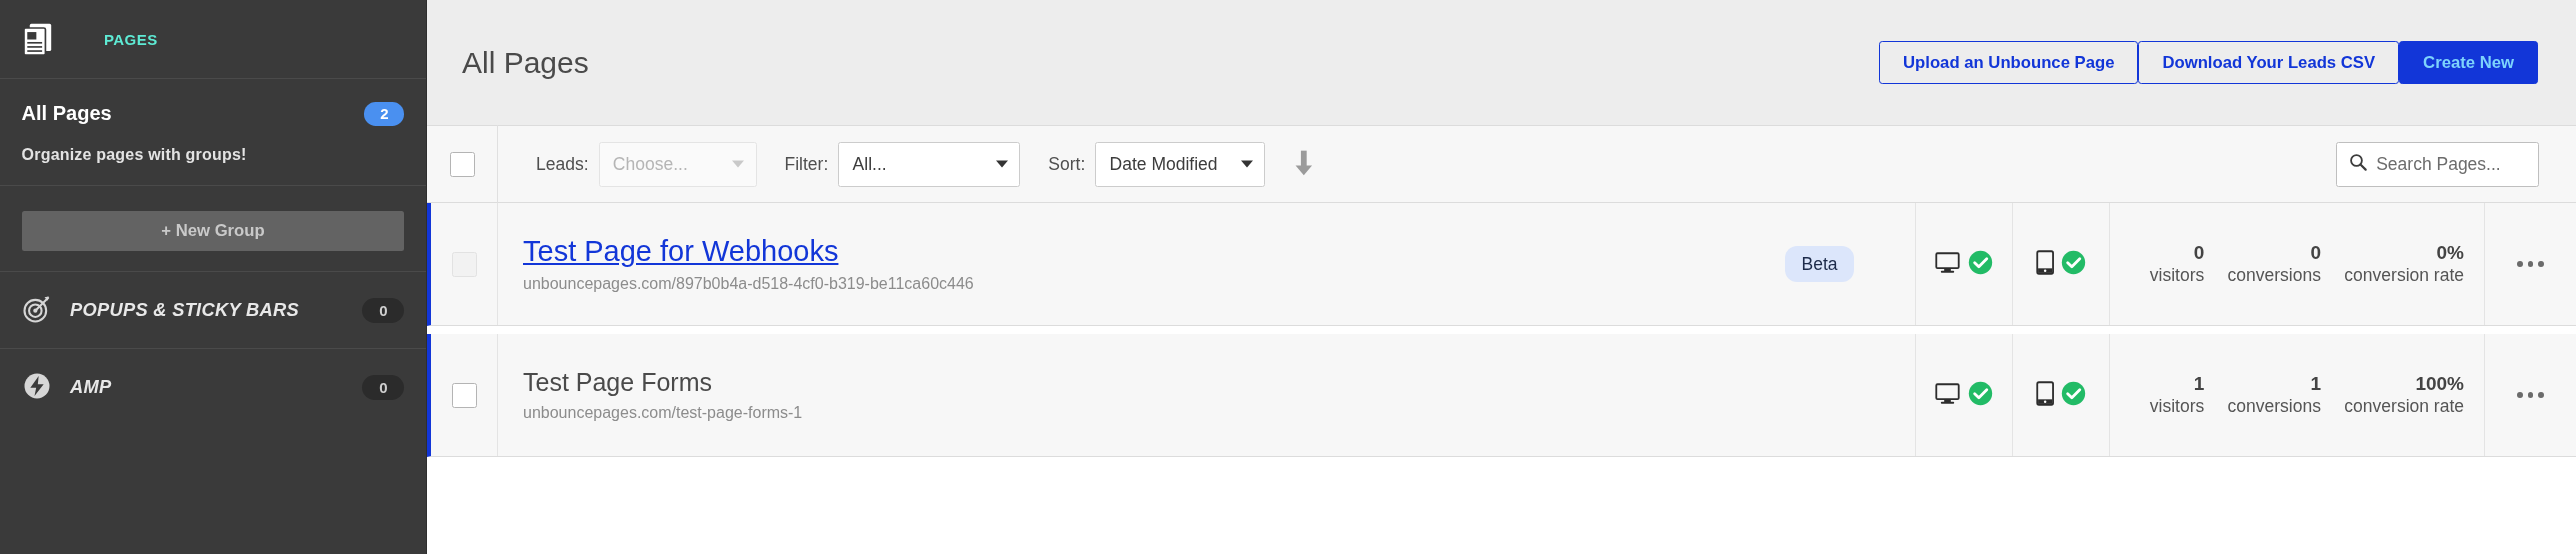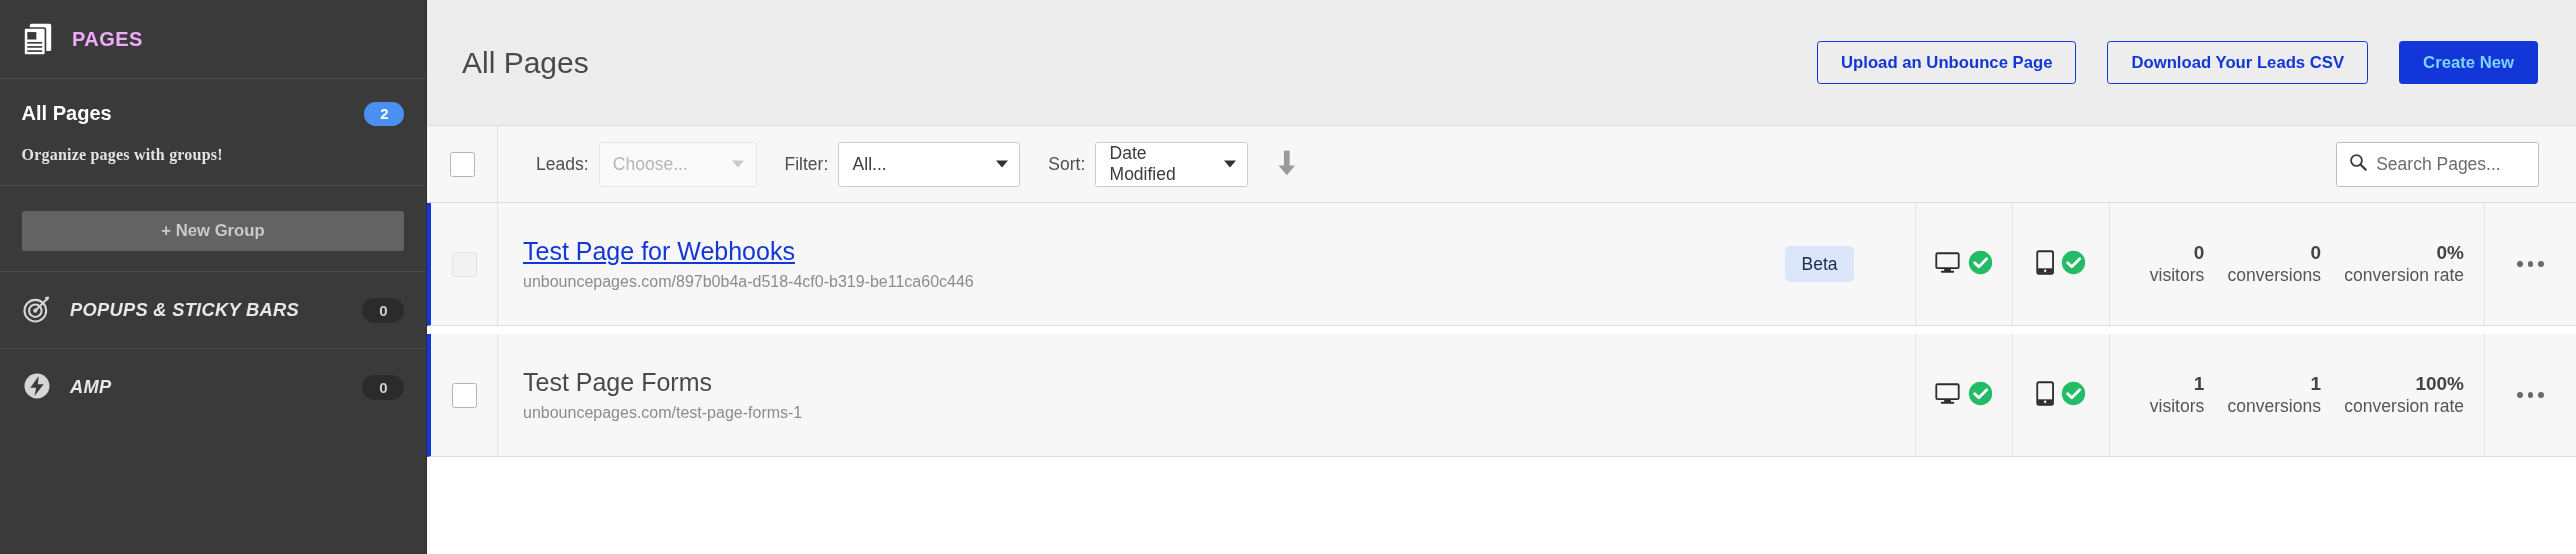--- a/index.html
+++ b/index.html
@@ -20,40 +20,40 @@
     display: flex; flex-direction: column;
     border-right: 0.8px solid #2e2e2e;
   }
   .sb-header {
     height: 79px; display: flex; align-items: center;
     padding-left: 21.6px; gap: 18.3px;
     border-bottom: 0.8px solid #4a4a4a;
     background: #3a3a3a;
   }
   .sb-header .sb-title {
-    font-size: 20px; font-weight: bold; letter-spacing: 0.5px; color: #f0abfc;
+    font-size: 15px; font-weight: bold; letter-spacing: 0.5px; color: #5eead4; margin-left: 32px;
   }
   .doc-icon { width: 32px; height: 33px; display: block; }
   .allpages-row {
     display: flex; align-items: center; justify-content: space-between;
     padding: 23px 21.6px 8.3px 21.6px;
   }
   .allpages-label { font-size: 20px; font-weight: bold; color: #ffffff; }
   .badge-blue {
     background: #4a90f0; color: #ffffff; font-size: 15px; font-weight: bold;
     border-radius: 11.7px; padding: 3.3px 13.3px; min-width: 40px; text-align: center;
   }
   .badge-dark {
     background: #2b2b2b; color: #cfcfcf; font-size: 15px; font-weight: bold;
     border-radius: 13.3px; padding: 4.2px 15px; min-width: 42px; text-align: center;
   }
 
   .org-title {
     font-size: 16px; font-weight: bold; color: #e3e3e3;
-    padding: 11.7px 21.6px 0 21.6px; letter-spacing: 0.2px; font-family: Liberation Serif, serif;
+    padding: 11.7px 21.6px 0 21.6px; letter-spacing: 0.2px;
   }
   .org-body {
     font-size: 16px; color: #dedede; line-height: 1.55;
     padding: 10px 33px 0 21.6px;
   }
   .sb-divider { height: 0.8px; background: #4a4a4a; margin-top: 21.6px; }
 
   .newgroup-wrap { padding: 18.3px 21.6px 20px 21.6px; margin-top: 7px; }
   .btn-newgroup {
     width: 100%; height: 40px; border: none; border-radius: 2.5px;
@@ -73,21 +73,21 @@
   }
 
   
   .main { flex: 1; height: 554px; background: #ededed; display: flex; flex-direction: column; }
 
   .main-header {
     height: 125px; display: flex; align-items: center; justify-content: space-between;
     padding: 0 38px 0 35px; background: #ededed;
   }
   .page-title { font-size: 30px; color: #4a4a4a; font-weight: normal; }
-  .header-actions { display: flex; align-items: flex-end; gap: 31px; }
+  .header-actions { display: flex; align-items: flex-end; gap: 0; }
   .btn {
     font-family: "Liberation Sans", sans-serif;
     font-size: 16.7px; font-weight: bold; cursor: pointer;
     border-radius: 3.3px; height: 43px; padding: 0 23px;
     display: flex; align-items: center; justify-content: center;
     white-space: nowrap;
   }
   .btn-outline { background: #ededed; color: #1236d8; border: 1.7px solid #1236d8; }
   .btn-primary { background: #1236d8; color: #7dd3fc; border: 1.7px solid #1236d8; }
 
@@ -117,21 +117,21 @@
   }
   .select.disabled { background: #fafafa; border-color: #e4e4e4; color: #b5b5b5; }
   .select .caret {
     position: absolute; right: 11.7px; top: 50%; transform: translateY(-50%);
     width: 0; height: 0; border-left: 6.7px solid transparent;
     border-right: 6.7px solid transparent; border-top: 7.5px solid #333333;
   }
   .select.disabled .caret { border-top-color: #c9c9c9; }
   .sel-action { width: 158px; }
   .sel-filter { width: 182px; }
-  .sel-sort { width: 153px; align-items: center; }
+  .sel-sort { width: 170px; align-items: center; }
   .sort-dir { width: 21.6px; height: 28px; cursor: pointer; }
   .search-wrap { margin-left: auto; margin-right: 37px; }
   .search-box {
     width: 203px; height: 45px; background: #ffffff;
     border: 0.8px solid #bfbfbf; border-radius: 2.5px;
     display: flex; align-items: center; gap: 9.2px; padding: 0 11.7px;
   }
   .search-input {
     border: none; outline: none; background: transparent;
     font-family: "Liberation Sans", sans-serif; font-size: 17.5px; color: #0369a1;
@@ -150,30 +150,30 @@
   .cell-check {
     width: 67px; min-width: 67px;
     display: flex; align-items: center; justify-content: center;
     border-right: 0.8px solid #e4e4e4;
   }
   .cell-title {
     flex: 1; display: flex; flex-direction: column; justify-content: center;
     padding-left: 25px; gap: 6.7px; min-width: 0;
   }
   .title-link {
-    font-size: 25px; color: #1236d8; text-decoration: underline;
+    font-size: 29px; color: #1236d8; text-decoration: underline;
     cursor: pointer; width: fit-content;
   }
   .title-plain { font-size: 25px; color: #4a4a4a; width: fit-content; }
   .row-url { font-size: 16px; color: #8c8c8c; }
   .cell-badge {
     width: 191px; min-width: 191px; display: flex; align-items: center; justify-content: center;
   }
   .pill {
-    font-size: 17.5px; border-radius: 5px; padding: 7.5px 16.7px;
+    font-size: 17.5px; border-radius: 12px; padding: 7.5px 16.7px;
     display: inline-flex; align-items: center; justify-content: center;
   }
   .pill-beta { background: #dce6fb; color: #1d2b4a; }
   .pill-standard { background: #8d93a8; color: #ffffff; }
   .cell-device {
     width: 97px; min-width: 97px;
     display: flex; align-items: center; justify-content: center; gap: 7.5px;
     border-left: 0.8px solid #e4e4e4;
   }
   .cell-stats {

